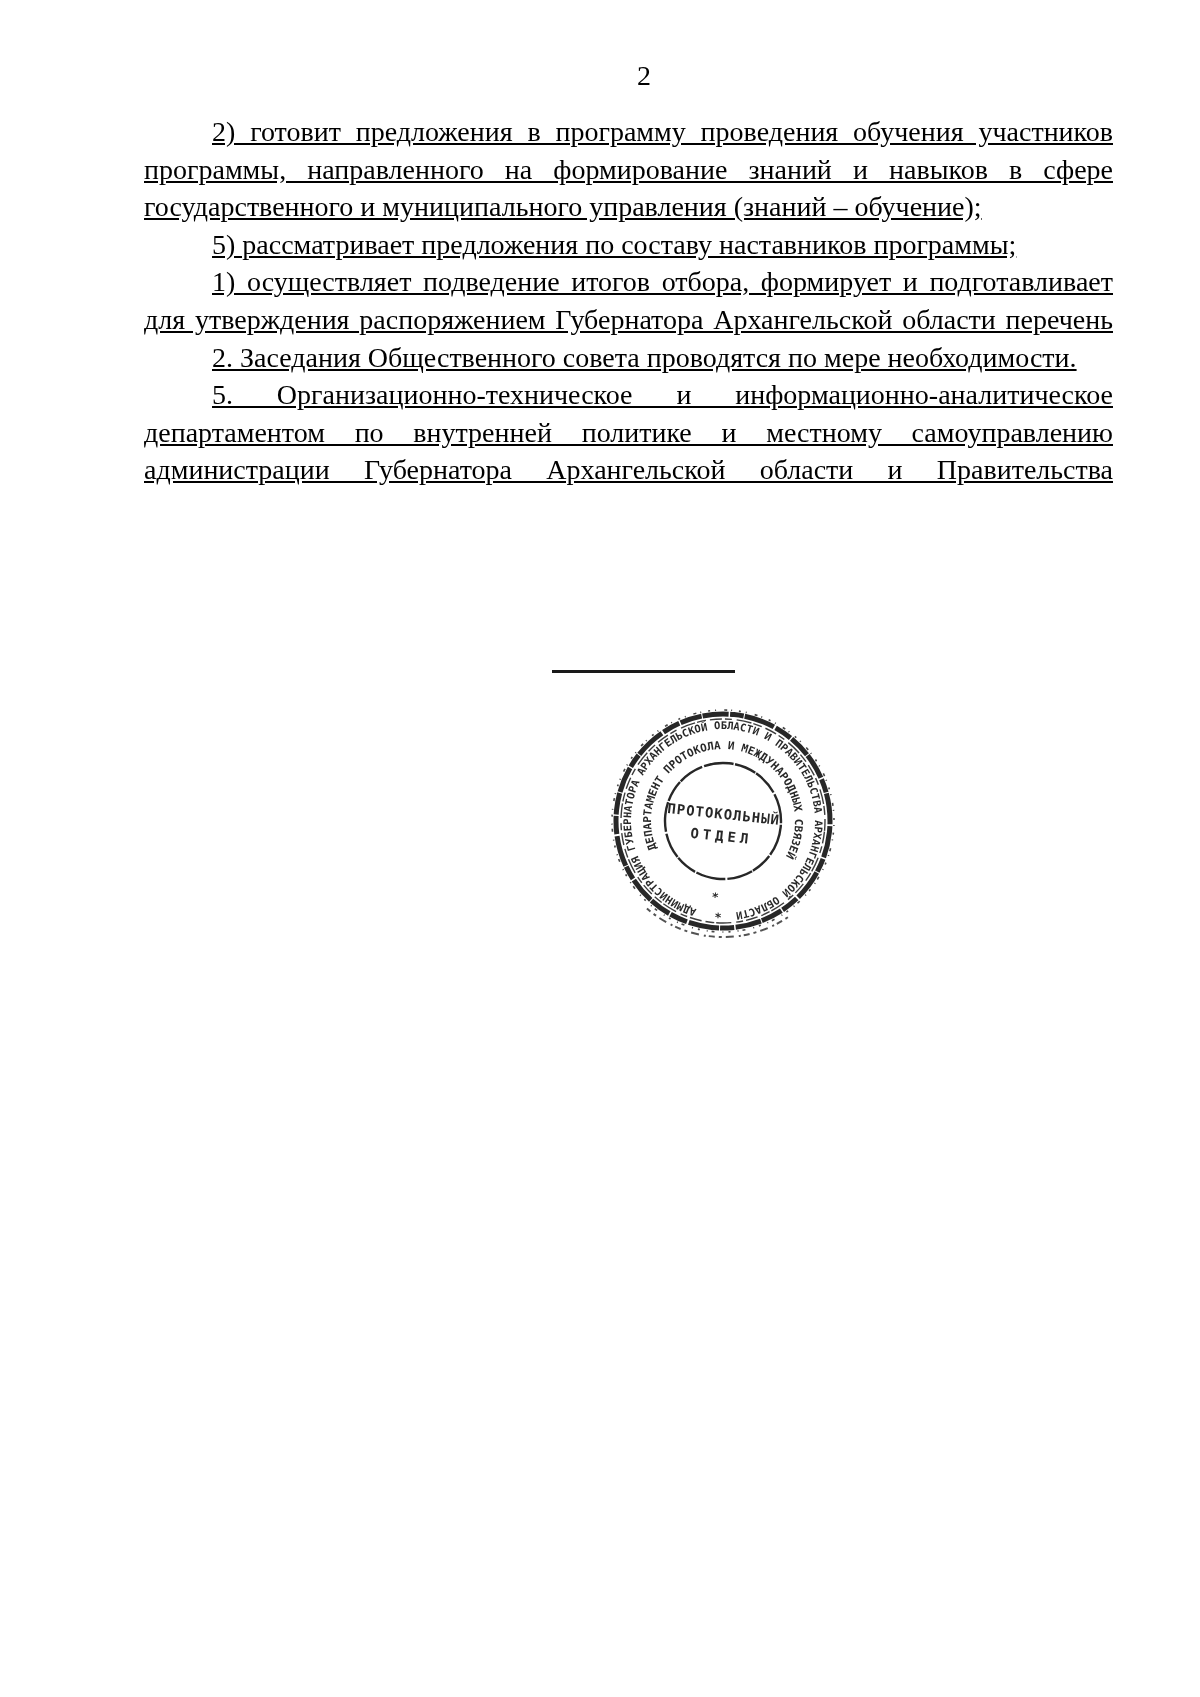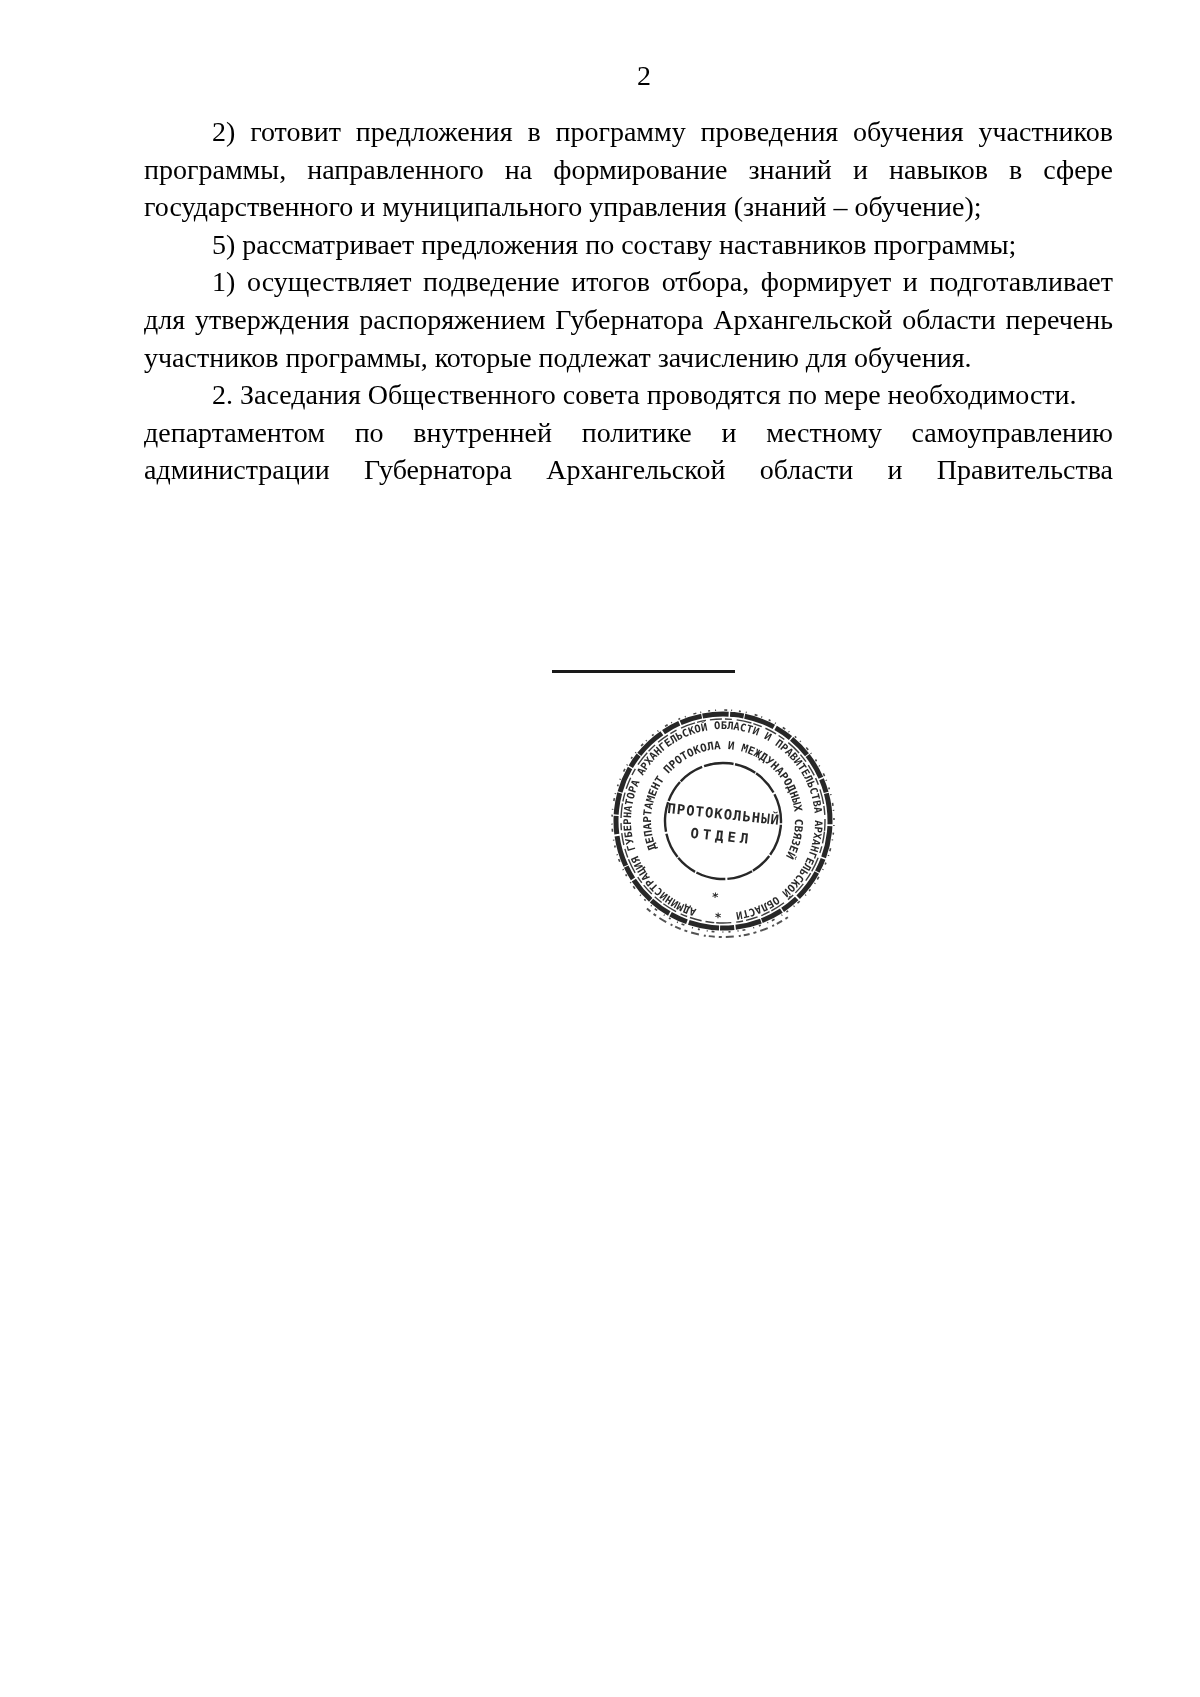--- a/index.html
+++ b/index.html
@@ -26,20 +26,21 @@
     line-height: 32px;
   }
 
   .body-text {
     position: absolute;
     left: 144px;
     top: 113px;
     width: 969px;
     font-size: 28px;
     line-height: 37.6px;
+    text-decoration: underline;
   }
 
   
   .ln { text-align: justify; text-align-last: justify; }
   .ln.first { text-indent: 68px; }
   .ln.last { text-align-last: left; }
 
   .divider {
     position: absolute;
     left: 552px;
@@ -74,22 +75,22 @@
 
   <div class="page-number">2</div>
 
   <div class="body-text">
       <div class="ln first">2) готовит предложения в программу проведения обучения участников</div>
       <div class="ln">программы, направленного на формирование знаний и навыков в сфере</div>
       <div class="ln last">государственного и муниципального управления (знаний – обучение);</div>
       <div class="ln first last">5) рассматривает предложения по составу наставников программы;</div>
       <div class="ln first">1) осуществляет подведение итогов отбора, формирует и подготавливает</div>
       <div class="ln">для утверждения распоряжением Губернатора Архангельской области перечень</div>
-      <div class="ln last">участников программы, которые подлежат зачислению для обучения.</div>
       <div class="ln first last">2. Заседания Общественного совета проводятся по мере необходимости.</div>
+      <div class="ln first">5. Организационно-техническое и информационно-аналитическое</div>
       <div class="ln">департаментом по внутренней политике и местному самоуправлению</div>
       <div class="ln">администрации Губернатора Архангельской области и Правительства</div>
     </div>
 
   <div class="divider"></div>
 
   <svg class="stamp" viewBox="0 0 250 250" xmlns="http://www.w3.org/2000/svg">
     <defs>
       <path id="ringOuter" d="M125 217 A92 92 0 1 1 125 33 A92 92 0 1 1 125 217"></path>
       <path id="ringInner" d="M125 197 A72 72 0 1 1 125 53 A72 72 0 1 1 125 197"></path>

